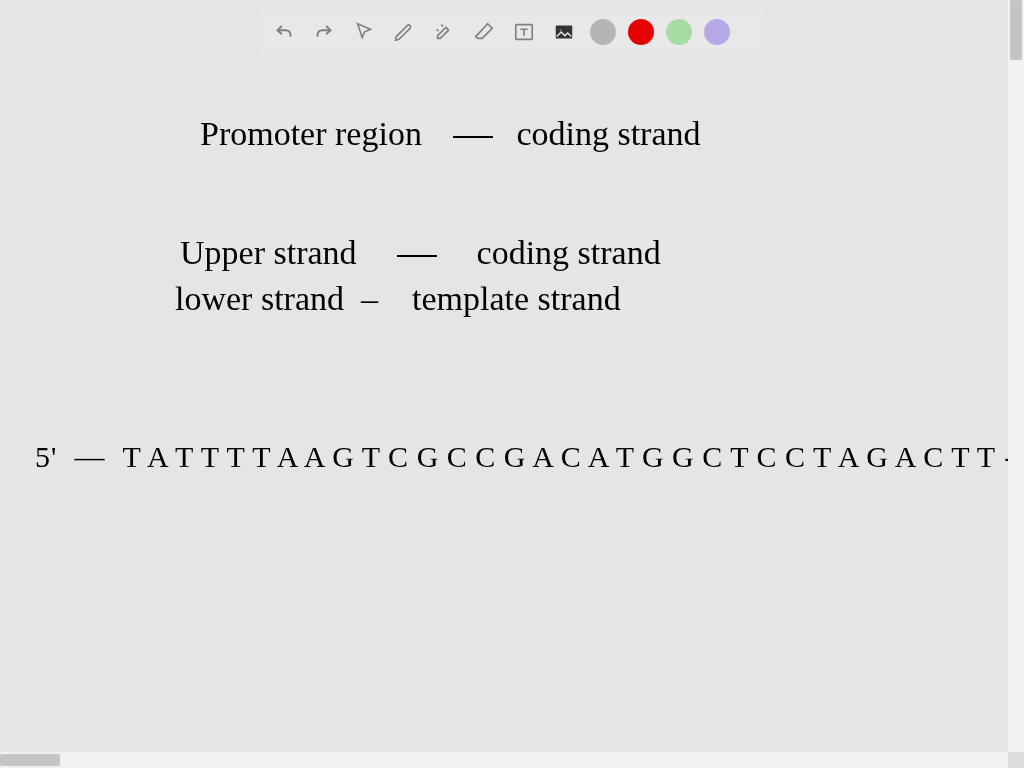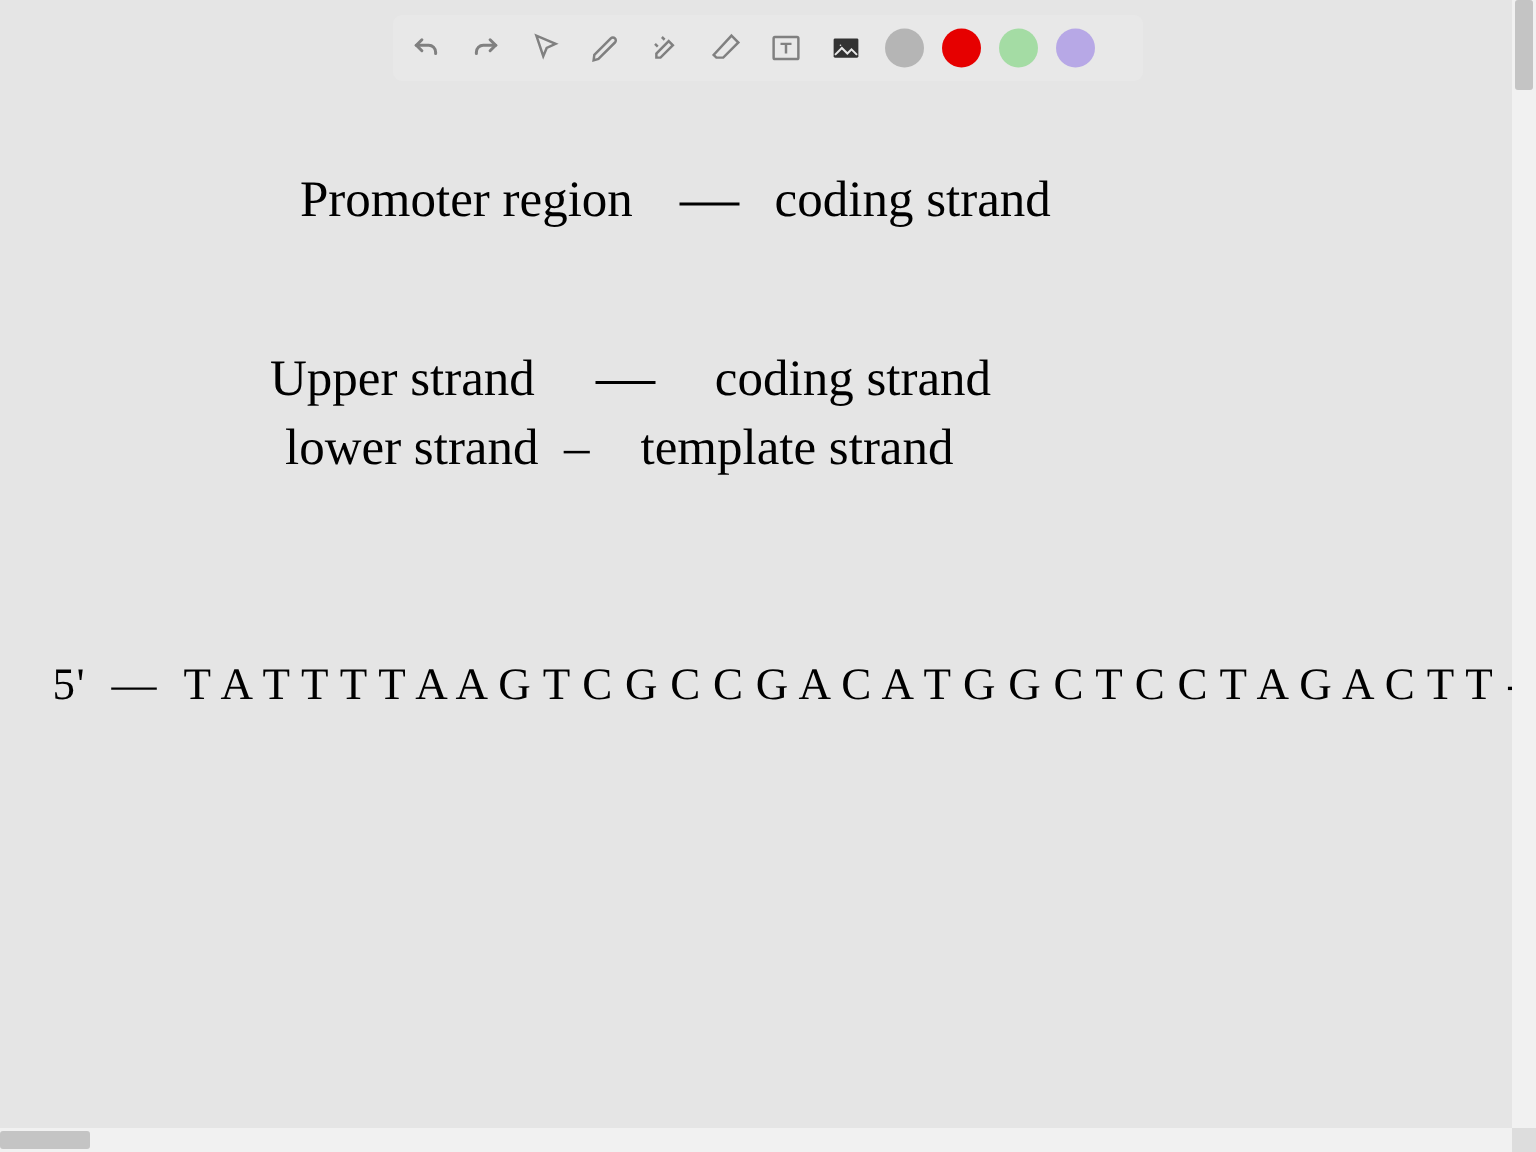--- a/index.html
+++ b/index.html
@@ -172,21 +172,21 @@
     &nbsp;&nbsp;<span class="dash"></span>&nbsp;
     <span>coding strand</span>
   </div>
 
   <div class="hand note-line" style="top:200px; left:180px;margin-top:34px;">
     <span>Upper strand</span>
     &nbsp;&nbsp;&nbsp;<span class="dash"></span>&nbsp;&nbsp;&nbsp;
     <span>coding strand</span>
   </div>
 
-  <div class="hand note-line" style="top:280px; left:190px;">
+  <div class="hand note-line" style="top:280px; left:175px;">
     <span>lower strand</span>
     &nbsp;–&nbsp;&nbsp;&nbsp;
     <span>template strand</span>
   </div>
 
   <div class="hand seq-line" style="top:440px; left:35px;">
     <span>5'</span>
     &nbsp;—&nbsp;
     <span style="letter-spacing:0.5px">T A T T T T A A G T C  G C C G A  C A T G G C T C C T A G A C T T</span>
     <span>-3'</span>

